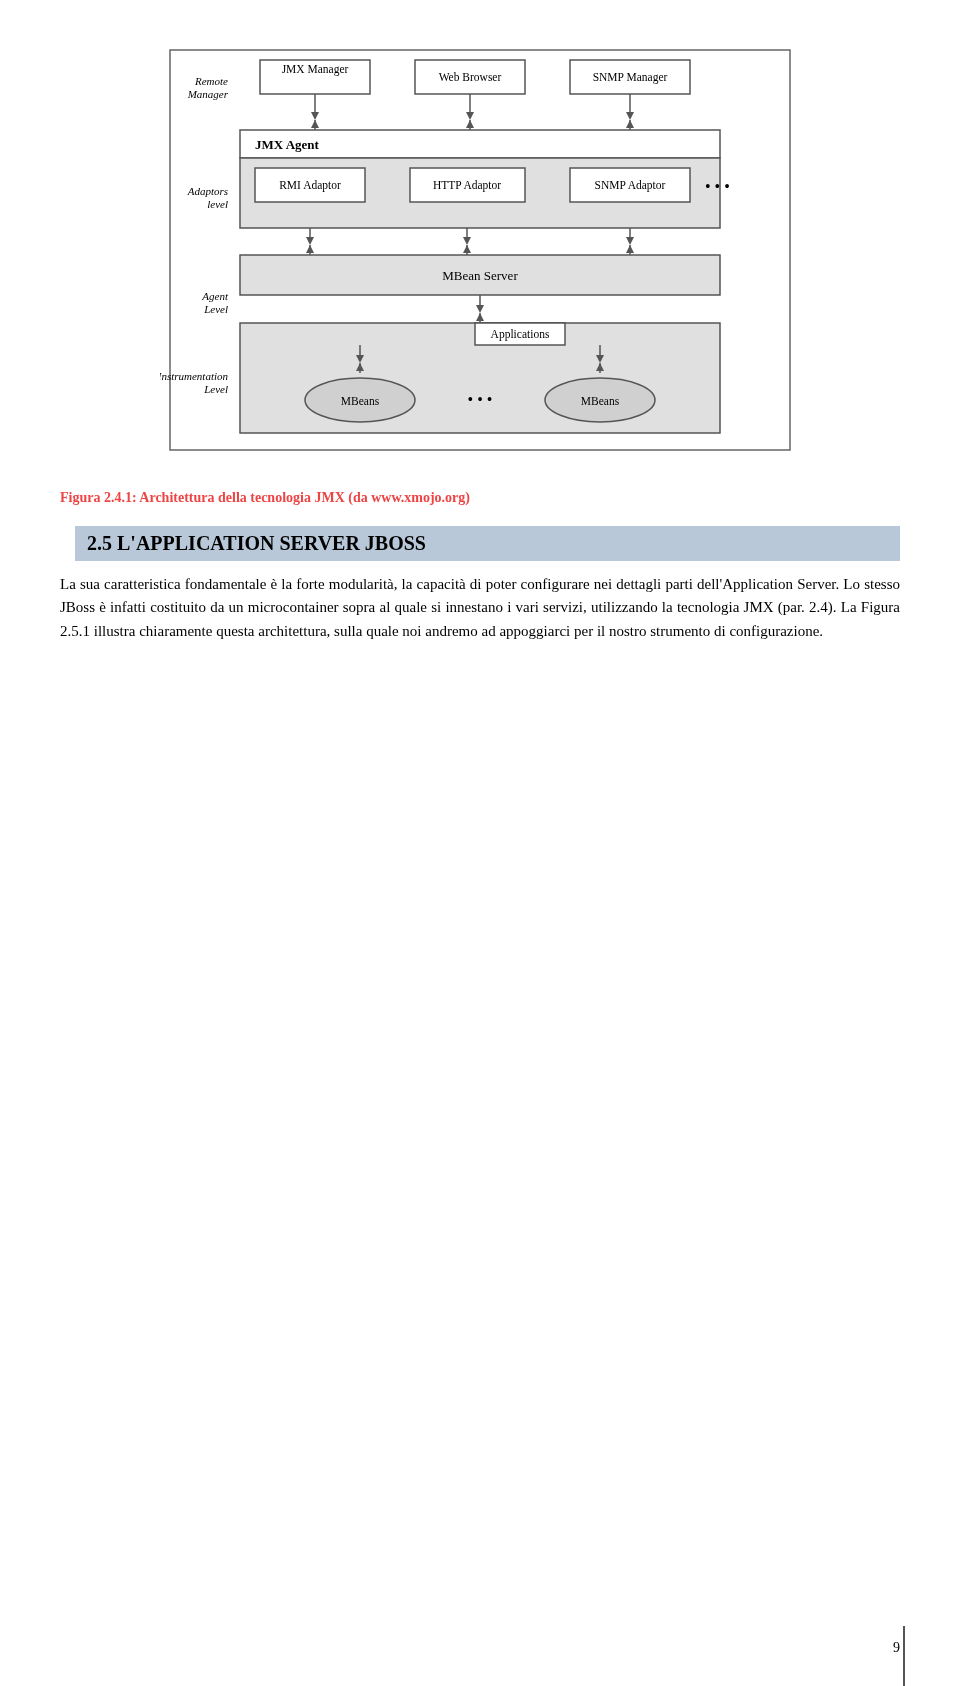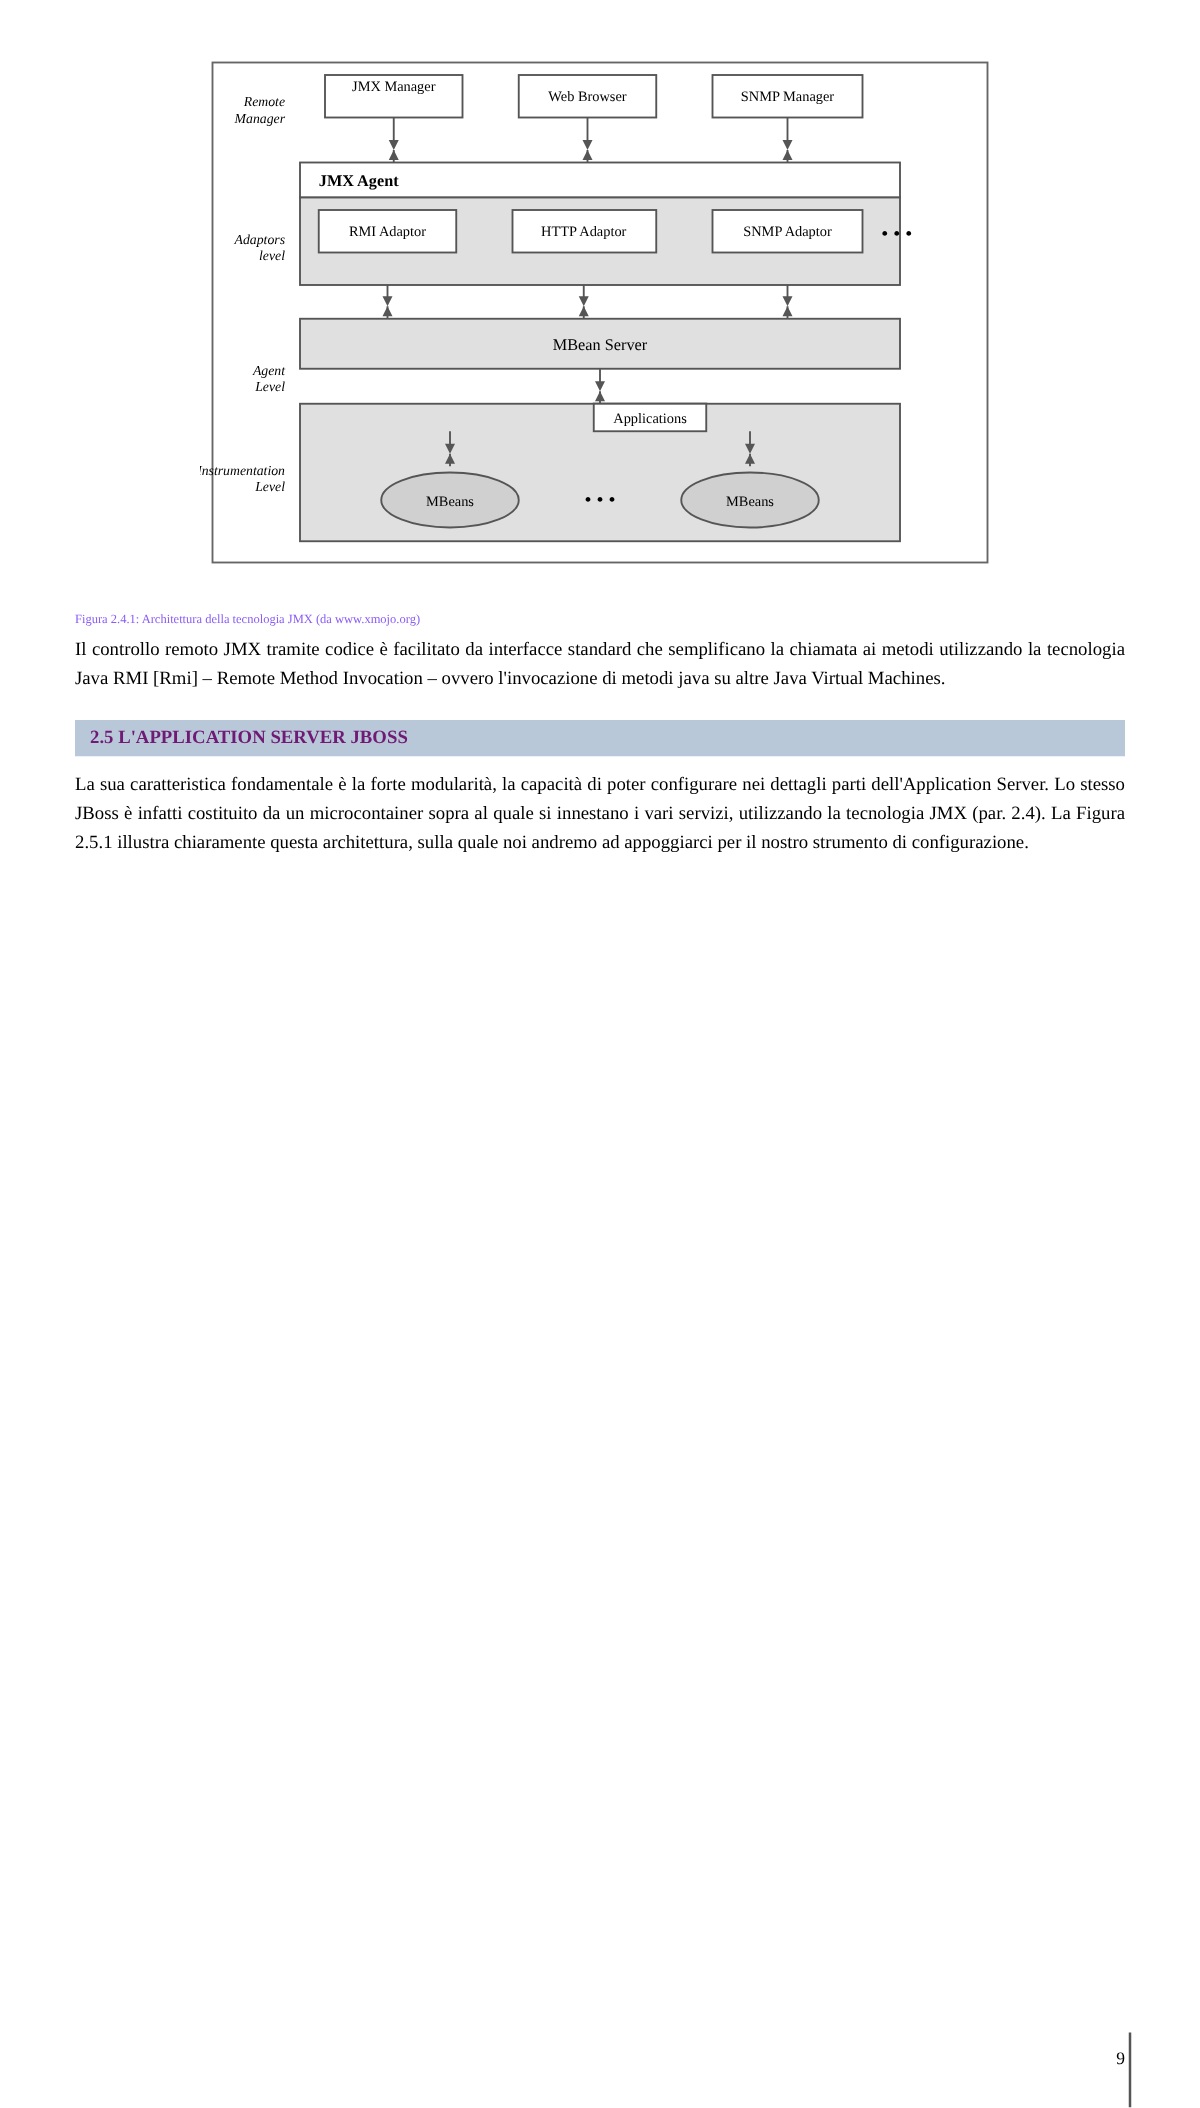--- a/index.html
+++ b/index.html
@@ -22,40 +22,40 @@
     .diagram-svg-container {
       display: flex;
       justify-content: center;
       margin: 20px 0 30px 0;
     }
 
     
     .section-heading {
       background: #b8c8d8;
       padding: 6px 12px;
-      font-size: 15px;
+      font-size: 20px;
       font-weight: bold;
-      margin: 20px 0 12px 0;
-      color: #701a75;
+      margin: 20px 0 12px 15px;
+      color: #000000;
     }
 
     
     .body-text {
       font-size: 15px;
       line-height: 1.55;
       text-align: justify;
       margin-bottom: 14px;
       color: #000;
     }
 
     .figure-caption {
-      font-size: 10px;
-      font-weight: normal;
+      font-size: 14px;
+      font-weight: bold;
       margin-bottom: 8px;
-      color: #8b5cf6;
+      color: #ef4444;
     }
 
     
     .page-number {
       position: absolute;
       bottom: 30px;
       right: 60px;
       font-size: 14px;
       color: #000;
     }
@@ -180,21 +180,20 @@
       <text x="320" y="365" font-size="16" font-family="Times New Roman" text-anchor="middle">• • •</text>
 
       <ellipse cx="440" cy="360" rx="55" ry="22" fill="#d0d0d0" stroke="#555" stroke-width="1.5"></ellipse>
       <text x="440" y="365" font-size="11.5" font-family="Times New Roman" text-anchor="middle">MBeans</text>
 
     </svg>
   </div>
 
   <p class="figure-caption">Figura 2.4.1: Architettura della tecnologia JMX (da www.xmojo.org)</p>
 
-  <p class="body-text">Il controllo remoto JMX tramite codice è facilitato da interfacce standard che semplificano la chiamata ai metodi utilizzando la tecnologia Java RMI [Rmi] – Remote Method Invocation – ovvero l'invocazione di metodi java su altre Java Virtual Machines.</p>
 
   <div class="section-heading">2.5 L'APPLICATION SERVER JBOSS</div>
 
 
   <p class="body-text">La sua caratteristica fondamentale è la forte modularità, la capacità di poter configurare nei dettagli parti dell'Application Server. Lo stesso JBoss è infatti costituito da un microcontainer sopra al quale si innestano i vari servizi, utilizzando la tecnologia JMX (par. 2.4). La Figura 2.5.1 illustra chiaramente questa architettura, sulla quale noi andremo ad appoggiarci per il nostro strumento di configurazione.</p>
 
 </div>
 
 <div class="vertical-line"></div>
 <div class="page-number">9</div>

